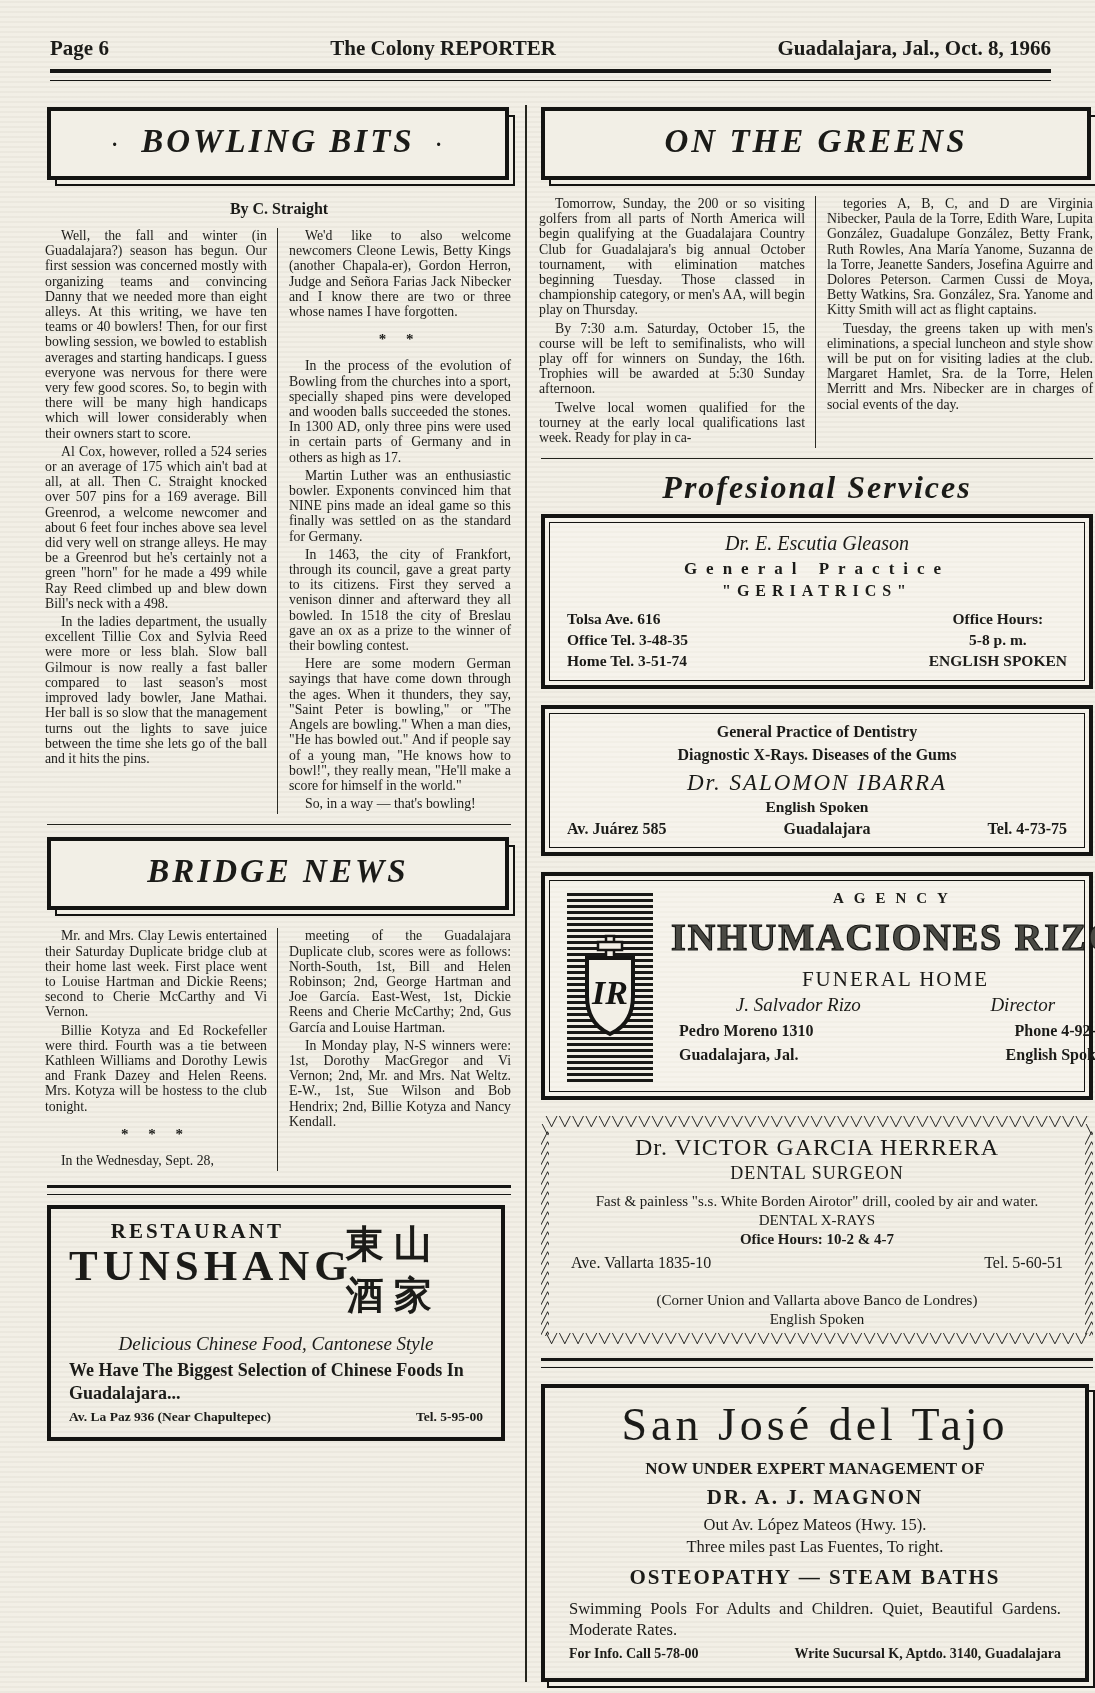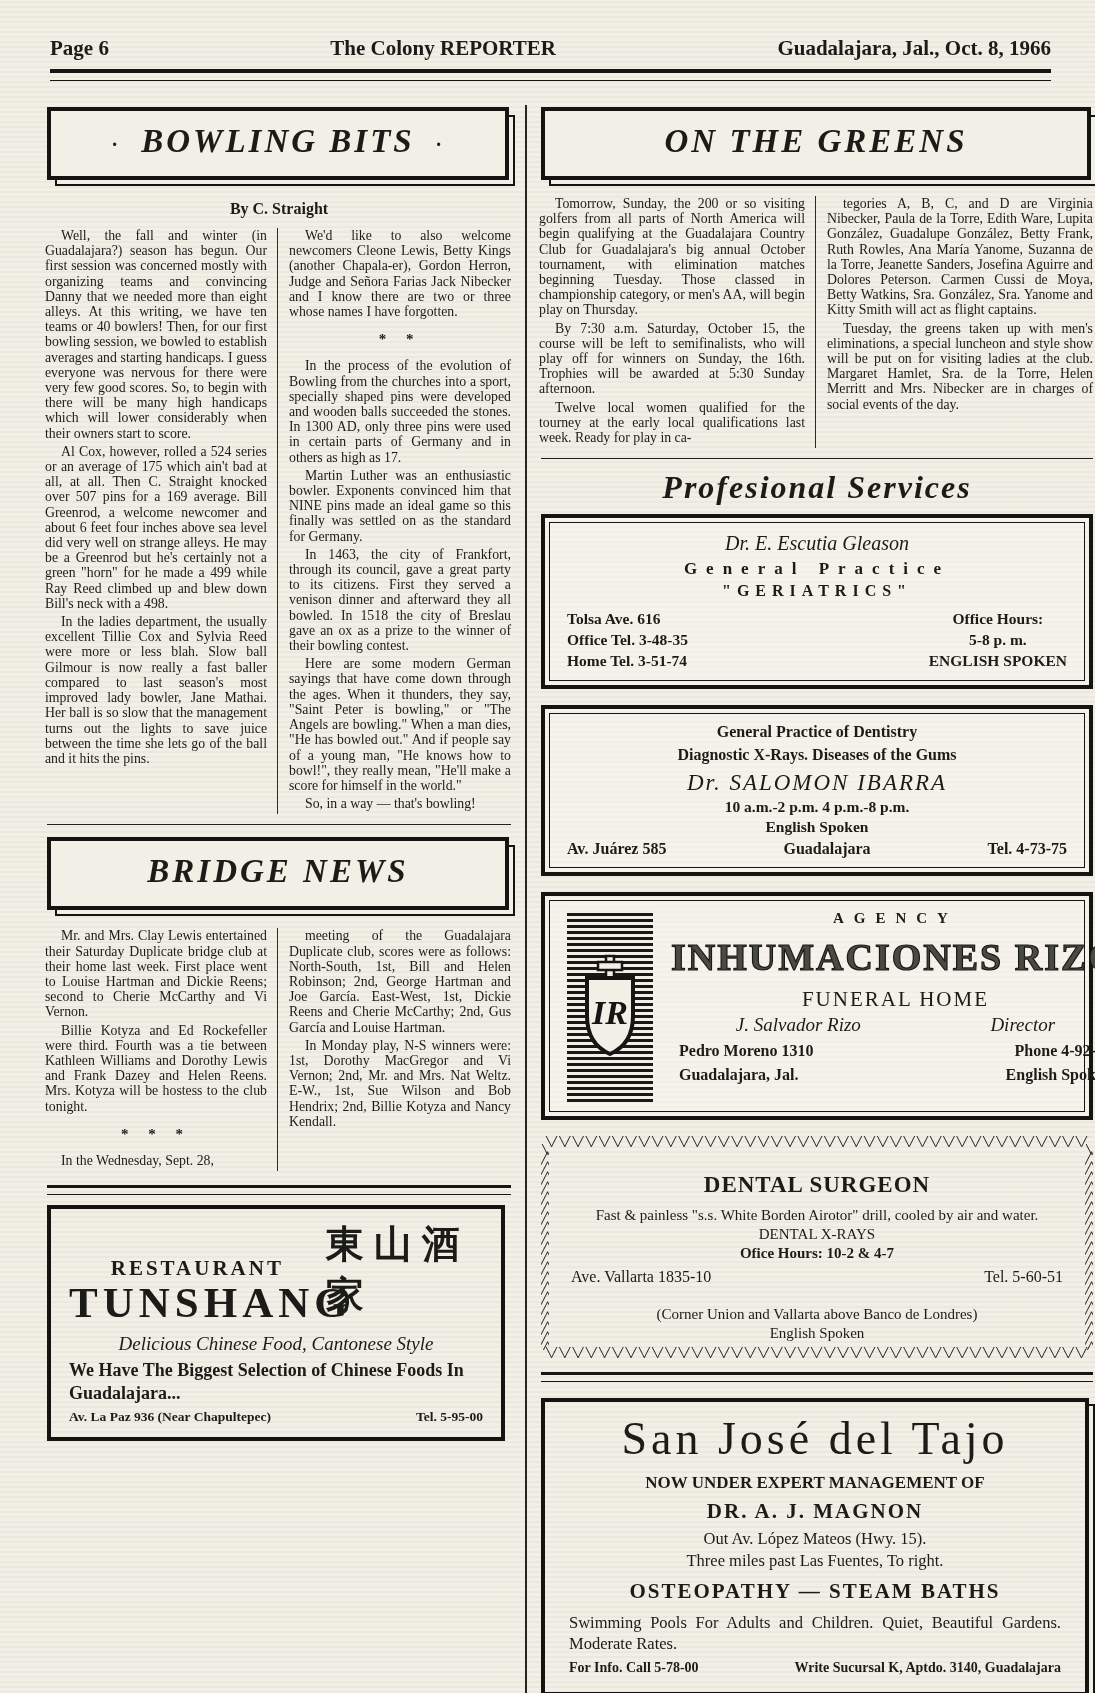--- a/index.html
+++ b/index.html
@@ -66,40 +66,40 @@
   .rizo-row{display:flex;justify-content:space-between;font-weight:bold;font-size:16px;margin-top:6px;padding:0 8px;}
   
   .zigzag{position:relative;margin:2px 2px 0;padding:18px 30px 16px;}
   .zz{position:absolute;overflow:hidden;color:#161614;font-family:"DejaVu Sans Mono",monospace;
       font-size:11px;line-height:10px;letter-spacing:0;}
   .zz-top{top:0;left:4px;right:4px;height:11px;white-space:nowrap;}
   .zz-bottom{bottom:0;left:4px;right:4px;height:11px;white-space:nowrap;}
   .zz-left{left:0;top:8px;bottom:8px;width:8px;white-space:pre;}
   .zz-right{right:0;top:8px;bottom:8px;width:8px;white-space:pre;}
   .herrera-doc{font-size:24px;letter-spacing:1px;}
-  .herrera-title{font-weight:bold;font-size:23px;letter-spacing:1px;margin-top:18px;}
+  .herrera-title{font-weight:normal;font-size:18px;letter-spacing:1px;margin-top:2px;}
   .herrera-desc{font-size:15px;margin-top:8px;line-height:19px;}
   .herrera-hours{font-weight:bold;font-size:15px;margin-top:1px;}
   .herrera-row{display:flex;justify-content:space-between;font-size:16px;margin-top:6px;}
   .herrera-corner{font-size:15px;margin-top:20px;}
   .herrera-eng{font-size:15px;margin-top:2px;}
   
   .tajo{border:4px solid #141412;box-shadow:6px 6px 0 -2px #f2efe6,6px 6px 0 0 #141412;
         margin:16px 6px 0 2px;padding:10px 24px 16px;}
   .tajo-name{text-align:center;font-size:46px;letter-spacing:4px;}
   .tajo-l1{text-align:center;font-weight:bold;font-size:17px;margin-top:8px;}
   .tajo-doc{text-align:center;font-weight:bold;font-size:21px;letter-spacing:2px;margin-top:6px;}
   .tajo-l2{text-align:center;font-size:16.5px;margin-top:5px;}
   .tajo-l3{text-align:center;font-size:16.5px;margin-top:2px;}
   .tajo-l4{text-align:center;font-weight:bold;font-size:21px;letter-spacing:2px;margin-top:8px;}
   .tajo-l5{font-size:16.5px;text-align:justify;margin-top:8px;line-height:21px;}
   .tajo-row{display:flex;justify-content:space-between;font-weight:bold;font-size:14px;margin-top:6px;}
   
   .tun{border:4px solid #141412;margin:10px 8px 0 2px;padding:10px 18px 12px;}
-  .tun-top{display:flex;justify-content:space-between;align-items:flex-end;}
+  .tun-top{display:flex;justify-content:space-between;align-items:flex-start;gap:20px;}
   .tun-left{width:62%;text-align:center;}
   .tun-rest{font-weight:bold;font-size:21px;letter-spacing:3px;}
   .tun-name{font-weight:bold;font-size:43px;letter-spacing:5px;line-height:44px;}
   .tun-cn{font-size:38px;font-weight:bold;font-family:Liberation Mono, monospace;letter-spacing:10px;padding-bottom:4px;}
   .tun-tag{text-align:center;font-style:italic;font-size:19px;margin-top:8px;}
   .tun-l2{font-weight:bold;font-size:18px;margin-top:4px;line-height:23px;}
   .tun-row{display:flex;justify-content:space-between;font-weight:bold;font-size:13.5px;margin-top:4px;}
 </style>
 </head>
 <body>
@@ -226,21 +226,20 @@
             <div>5-8 p. m.</div>
             <div>ENGLISH SPOKEN</div>
           </div>
         </div>
       </section>
 
       <section class="ad">
         <div class="c ibarra-head">General Practice of Dentistry</div>
         <div class="c ibarra-l1">Diagnostic X-Rays. Diseases of the Gums</div>
         <div class="c ibarra-doc">Dr. SALOMON IBARRA</div>
-        <div class="c ibarra-l2">10 a.m.-2 p.m.  4 p.m.-8 p.m.</div>
         <div class="c ibarra-l3">English Spoken</div>
         <div class="ibarra-row">
           <span>Av. Juárez 585</span>
           <span>Guadalajara</span>
           <span>Tel. 4-73-75</span>
         </div>
       </section>
 
       <section class="ad">
         <div class="rizo-body">
@@ -450,20 +449,21 @@
 ╱╲
 ╱╲
 ╱╲
 ╱╲
 ╱╲
 ╱╲
 ╱╲
 ╱╲
 ╱╲
 ╱</div>
+        <div class="c herrera-doc" style="text-align:center;">Dr. VICTOR GARCIA HERRERA</div>
         <div class="c herrera-title" style="text-align:center;">DENTAL SURGEON</div>
         <div class="c herrera-desc" style="text-align:center;">Fast &amp; painless "s.s. White Borden Airotor" drill, cooled by air and water. DENTAL X-RAYS</div>
         <div class="c herrera-hours" style="text-align:center;">Ofice Hours: 10-2 &amp; 4-7</div>
         <div class="herrera-row">
           <span>Ave. Vallarta 1835-10</span>
           <span>Tel. 5-60-51</span>
         </div>
         <div class="herrera-corner" style="text-align:center;">(Corner Union and Vallarta above Banco de Londres)</div>
         <div class="herrera-eng" style="text-align:center;">English Spoken</div>
       </section>

